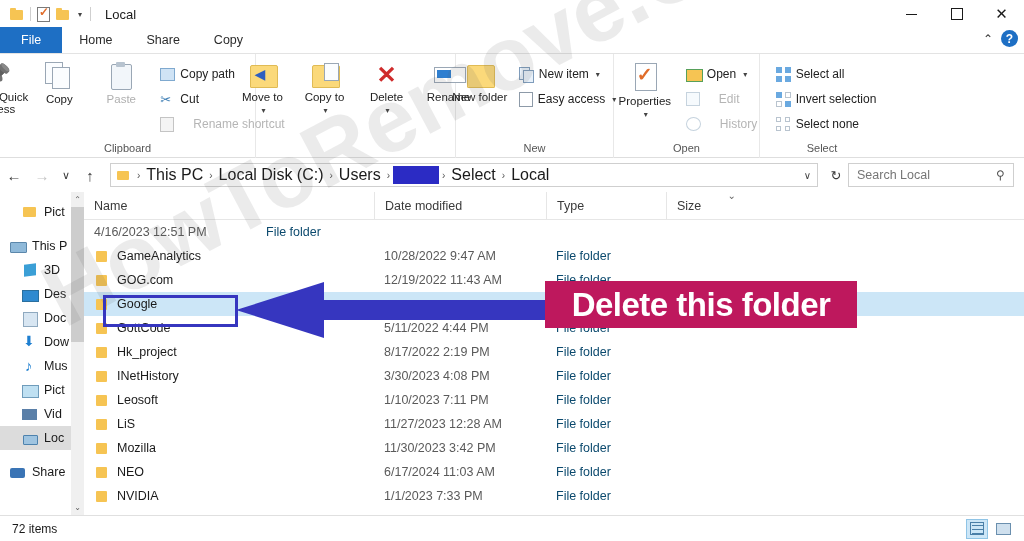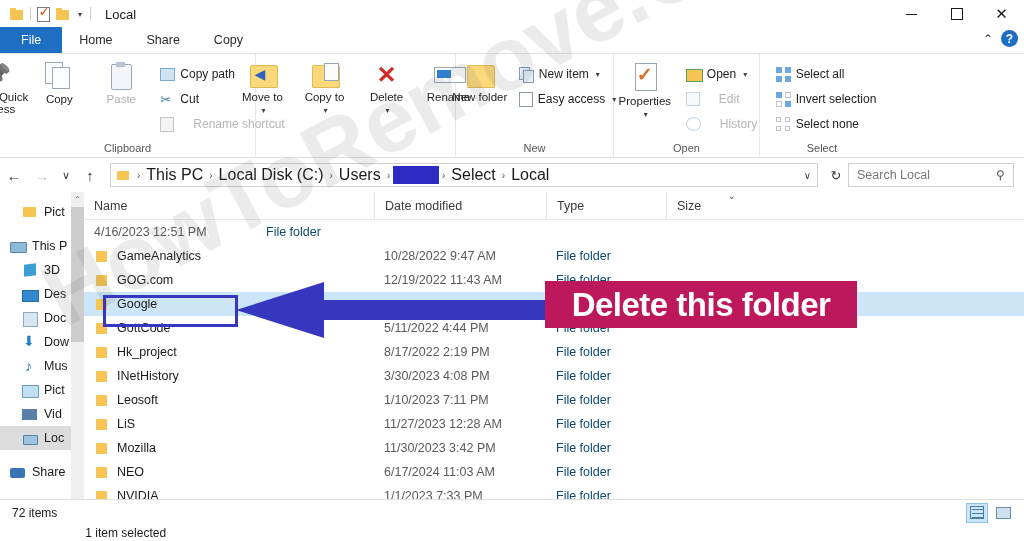--- a/index.html
+++ b/index.html
@@ -326,21 +326,21 @@
   .cell-type { width: 120px; padding-left: 10px; color: #0c4a6e; }
   .cell-size { width: 80px; padding-left: 10px; color: #5a5a5a; }
   .row-folder { width: 15px; height: 13px; position: relative; flex: none; }
   .row-folder::before {
     content: ""; position: absolute; left: 2px; top: 1px; width: 11px; height: 11px;
     background: #f6c453; border-radius: 1px;
   }
 
   
   .statusbar {
-    position: absolute; bottom: 16px; left: 0; width: 1024px; height: 26px;
+    position: absolute; bottom: 0; left: 0; width: 1024px; height: 26px;
     border-top: 1px solid #e0e0e0; background: #fff;
     display: flex; align-items: center;
   }
   .status-text { font-size: 12px; color: #1a1a1a; padding-left: 12px; }
   .status-text.second { padding-left: 28px; margin-top: 40px; }
   .viewbtns { position: absolute; right: 10px; display: flex; gap: 4px; }
   .viewbtn { width: 22px; height: 20px; display: flex; align-items: center;
              justify-content: center; }
   .viewbtn.active { background: #cce6f7; border: 1px solid #8fc4e6; }
   .vb-details {

